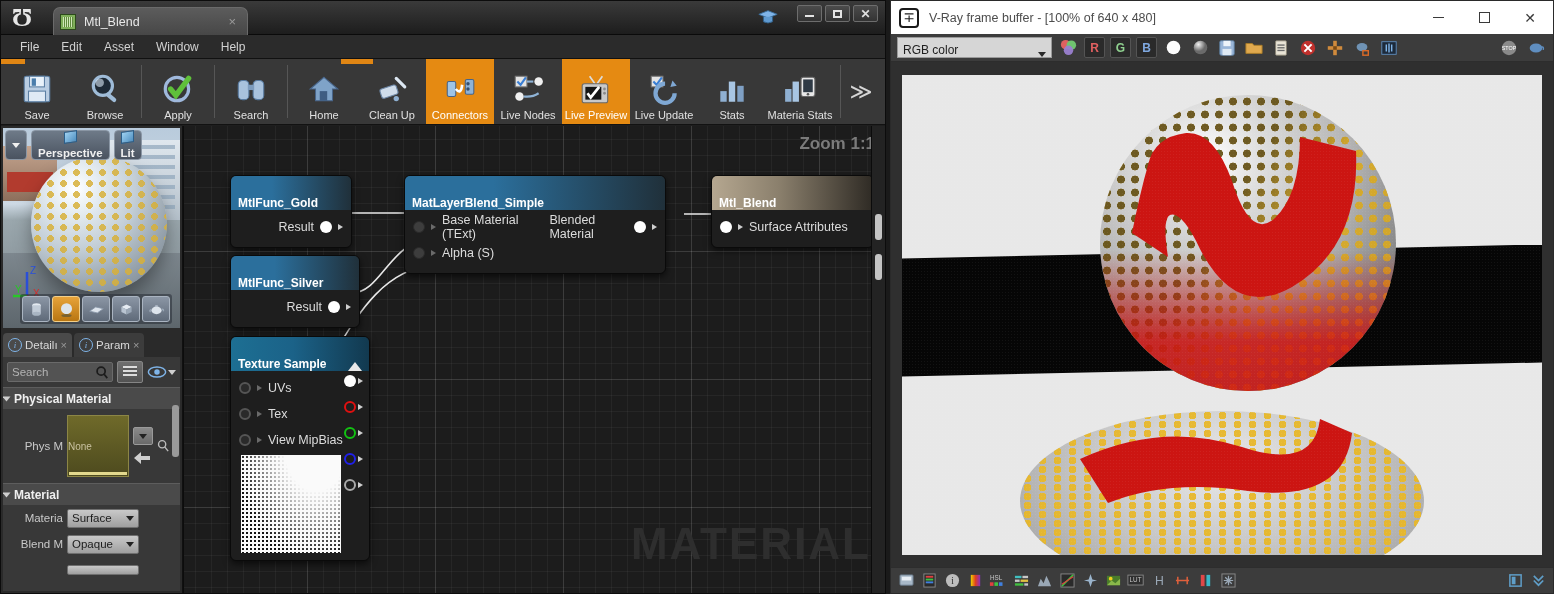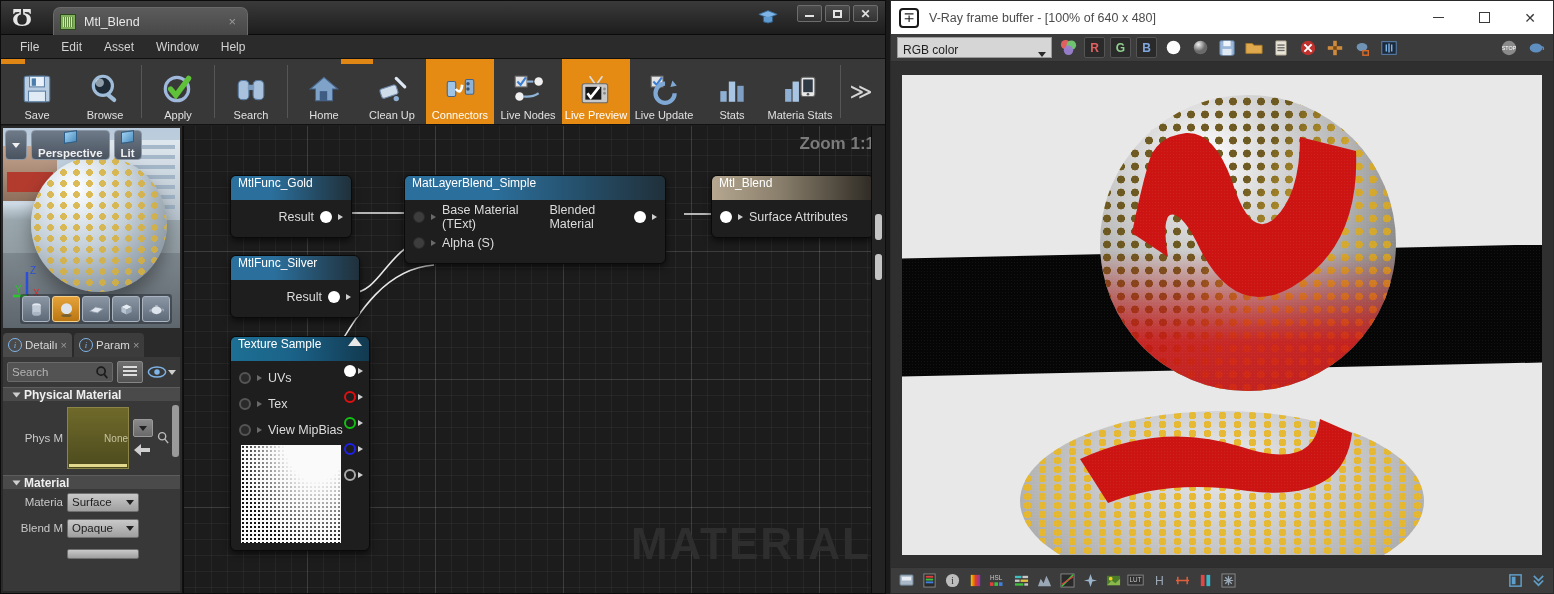--- a/index.html
+++ b/index.html
@@ -122,37 +122,37 @@
     border-radius:2px; display:flex; align-items:center; padding:0 4px;
     color:#b3b3b3; font-size:11.5px; position:relative; }
   .srch-mag { position:absolute; right:3px; top:2px; width:14px; height:14px; }
   .det-btn { width:26px; height:22px; background:linear-gradient(#6f6f6f,#525252);
     border:1px solid #858585; border-radius:2px; display:flex;
     align-items:center; justify-content:center; }
   .grid-ico { width:14px; height:12px;
     background:repeating-linear-gradient(#dcdcdc 0 2px, #5a5a5a 2px 4px); }
   .eye-wrap { display:flex; align-items:center; gap:1px; }
 
-  .cat-hdr { height:14px; background:#4a4a4a; border-top:1px solid #5d5d5d;
-    display:flex; align-items:center; padding-left:11px; gap:5px;
+  .cat-hdr { height:22px; background:#4a4a4a; border-top:1px solid #5d5d5d;
+    display:flex; align-items:center; padding-left:1px; gap:5px;
     color:#efefef; font-size:12px; font-weight:bold; }
   .tri { width:0;height:0;border-left:5px solid #cfcfcf;
     border-top:4px solid transparent;border-bottom:4px solid transparent;
     transform:rotate(90deg); }
   .prop-row { display:flex; align-items:center; min-height:26px; padding:2px 4px; gap:4px; }
   .prop-lab { width:56px; color:#c9c9c9; font-size:11.5px; overflow:hidden;
     white-space:nowrap; text-align:right; flex:0 0 auto; }
   .combo { height:19px; background:linear-gradient(#c9c9c9,#9f9f9f);
     border:1px solid #6f6f6f; border-radius:2px; display:flex; align-items:center;
     justify-content:space-between; padding:0 4px; color:#1c1c1c; font-size:11.5px;
     width:72px; }
   .combo-ar { width:0;height:0;border-left:4px solid transparent;
     border-right:4px solid transparent;border-top:5px solid #222; }
   .none-box { width:62px; height:62px; background:linear-gradient(#6f6a2a,#4d4a1e);
-    border:1px solid #8c8646; display:flex; align-items:center; justify-content:flex-end;
+    border:1px solid #8c8646; display:flex; align-items:center; justify-content:flex-start;
     color:#c9c2a0; font-size:10px; position:relative; }
   .none-box::after{content:"";position:absolute;left:1px;right:1px;bottom:1px;height:3px;
     background:#e3d98e;}
   .mini-btn { width:20px; height:18px; background:linear-gradient(#8a8a8a,#6a6a6a);
     border:1px solid #9a9a9a; border-radius:2px; display:flex;
     align-items:center; justify-content:center; }
   .det-scroll { position:absolute; right:1px; top:48px; width:7px; height:52px;
     background:#9a9a9a; border-radius:3px; }
 
   
@@ -167,22 +167,22 @@
       linear-gradient(90deg, rgba(255,255,255,.10) 1px, transparent 1px);
     background-size:16px 16px,16px 16px,128px 128px,128px 128px;
     background-position:-5px -3px,-5px -3px,-5px -3px,-5px -3px; }
   .zoom-lab { position:absolute; right:10px; top:8px; color:#7b7b7b;
     font-size:17px; font-weight:bold; }
   .wmark { position:absolute; right:14px; bottom:24px; color:#2e2e2e;
     font-size:44px; font-weight:bold; letter-spacing:2px; }
 
   .node { position:absolute; background:#1e1e1e; border:1px solid #0a0a0a;
     border-radius:6px; box-shadow:0 3px 7px rgba(0,0,0,.6); }
-  .node-hdr { height:24px; border-radius:5px 5px 0 0; display:flex; align-items:flex-start;
-    padding:0 7px; color:#fff; font-size:12px; font-weight:normal; }
+  .node-hdr { height:34px; border-radius:5px 5px 0 0; display:flex; align-items:flex-end;
+    padding:0 7px; color:#fff; font-size:12px; font-weight:bold; }
   .hdr-blue { background:linear-gradient(90deg,#2b6f9c 0%,#2b6f9c 34%,#20303a 100%); }
   .hdr-tan  { background:linear-gradient(90deg,#b5a790 0%,#8a7f6c 42%,#2e2a24 100%); }
   .hdr-cyan { background:linear-gradient(90deg,#1d6f93 0%,#1b6288 45%,#12394f 100%);
     justify-content:space-between; }
   .node-body { padding:4px 0 7px 0; position:relative; }
   .prow { display:flex; align-items:center; height:26px; padding:0 8px; gap:6px;
     color:#dcdcdc; font-size:12.5px; }
   .prow.right { justify-content:flex-end; }
   .pin { width:12px; height:12px; border-radius:50%; flex:0 0 auto; position:relative; }
   .pin.filled-w { background:#fff; }

